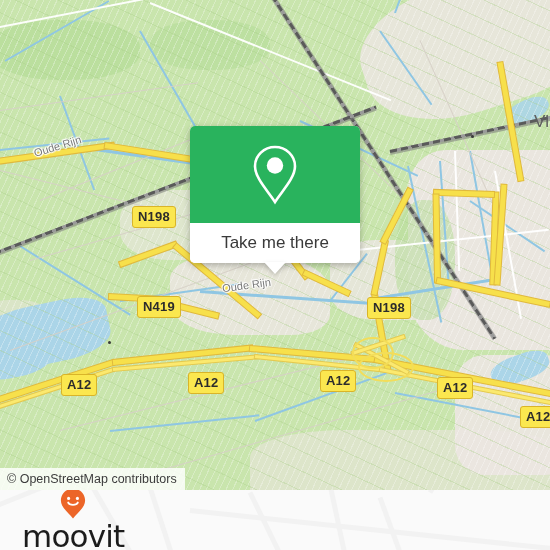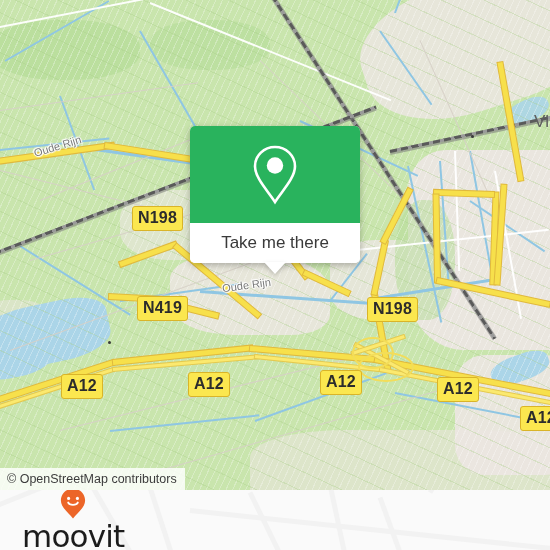--- a/index.html
+++ b/index.html
@@ -71,21 +71,21 @@
   .rail-casing { height:5px; background:#7a7a7a; opacity:.55; }
 
   
   .shield {
     position:absolute;
     background:#fbe74f;
     border:1.6px solid #d9b429;
     border-radius:3px;
     color:#2c2c2c;
     font-weight:bold;
-    font-size:16px;
+    font-size:13px;
     line-height:1;
     padding:3px 5px 4px 5px;
     letter-spacing:.2px;
     white-space:nowrap;
     font-family:"Liberation Sans", sans-serif;
   }
 
   
   .maplabel {
     position:absolute;

